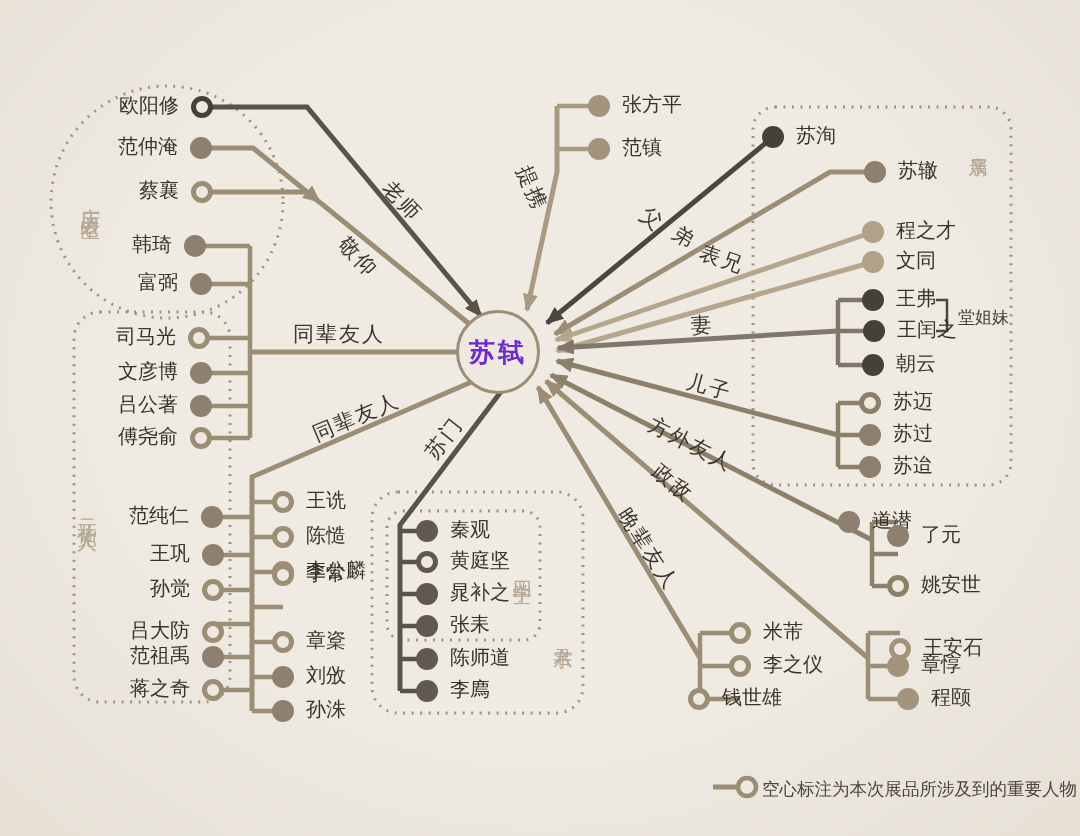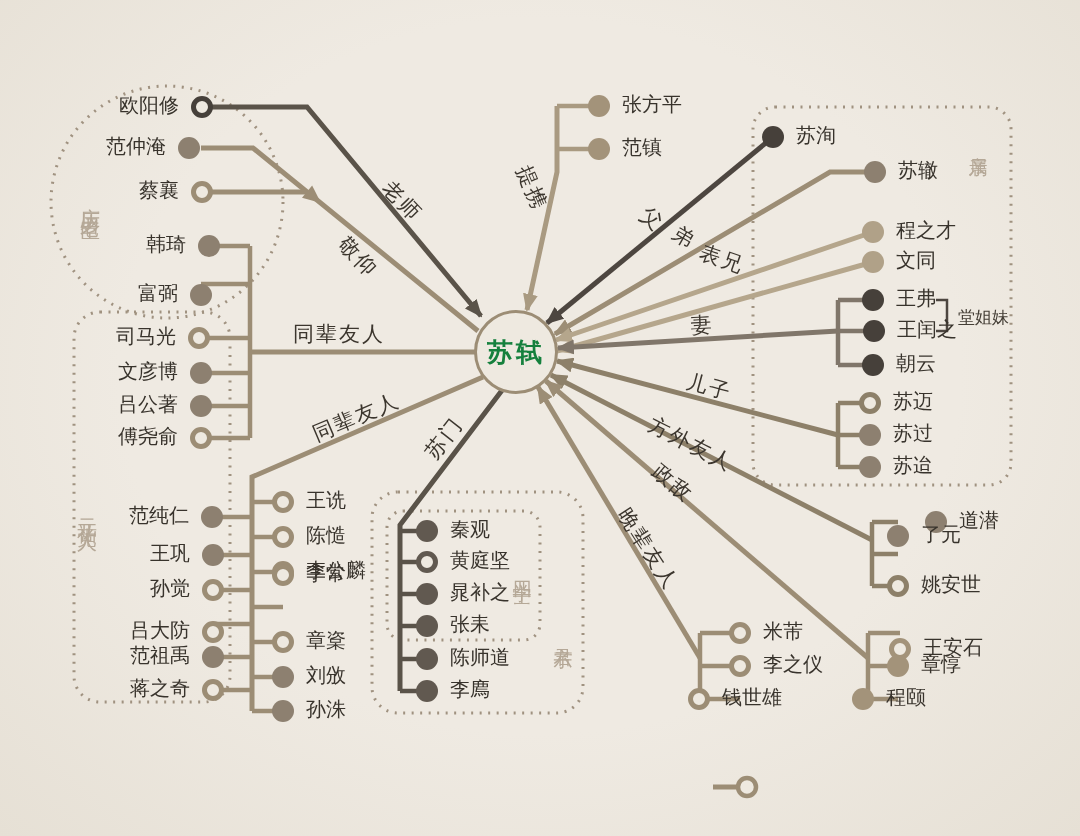--- a/index.html
+++ b/index.html
@@ -22,24 +22,24 @@
   .lbl{position:absolute;top:50%;transform:translateY(-54%);white-space:nowrap;
        font-size:20px;color:#38332c;}
   .lbl.left{right:34px;text-align:right;}
   .lbl.right{left:34px;font-family:Liberation Serif, serif;}
   .rel{position:absolute;z-index:2;font-size:21px;color:#3c362e;white-space:nowrap;
        transform:translate(-50%,-50%) rotate(var(--r,0deg));letter-spacing:2px;}
   .vlabel{position:absolute;z-index:2;writing-mode:vertical-rl;text-orientation:upright;
           white-space:nowrap;font-size:20px;letter-spacing:5px;color:#b5a897;
           transform:translate(-50%,-50%);}
   .vlabel.small{font-size:19px;letter-spacing:3px;}
-  #center-node{position:absolute;z-index:3;left:474px;top:310px;width:84px;height:84px;
+  #center-node{position:absolute;z-index:3;left:456px;top:310px;width:84px;height:84px;
           border-radius:50%;border:3px solid #9c8d75;background:#eee9e0;box-sizing:border-box;
           display:flex;align-items:center;justify-content:center;
-          font-size:26px;font-weight:600;color:#15803d;letter-spacing:3px;}
+          font-size:26px;font-weight:600;color:#6d28d9;letter-spacing:3px;}
   #bracket-label{position:absolute;z-index:2;left:958px;top:306px;font-size:17px;color:#433d35;}
   #legend-text{position:absolute;z-index:2;left:762px;top:777px;font-size:17.5px;color:#4a443c;}
 </style>
 </head>
 <body>
 
 <div id="stage">
 
 <svg id="lines" width="1080" height="836" viewBox="0 0 1080 836">
   <defs>
@@ -198,33 +198,33 @@
 <div class="rel" style="left:673px;top:483px;--r:40deg">政敌</div>
 <div class="rel" style="left:648px;top:549px;--r:57deg">晚辈友人</div>
 <div class="rel" style="left:339px;top:334px;--r:0deg">同辈友人</div>
 <div class="rel" style="left:356px;top:417px;--r:-23deg">同辈友人</div>
 <div class="rel" style="left:444px;top:438px;--r:-52deg">苏门</div>
 
 <div class="node" style="left:191px;top:96px">
       <span class="dot h-dark"></span>
       <span class="lbl left">欧阳修</span>
     </div>
-<div class="node" style="left:178px;top:137px">
+<div class="node" style="left:190px;top:137px">
       <span class="dot f-mid"></span>
       <span class="lbl left">范仲淹</span>
     </div>
 <div class="node" style="left:191px;top:181px">
       <span class="dot h-mid"></span>
       <span class="lbl left">蔡襄</span>
     </div>
-<div class="node" style="left:198px;top:235px">
+<div class="node" style="left:184px;top:235px">
       <span class="dot f-mid"></span>
       <span class="lbl left">韩琦</span>
     </div>
-<div class="node" style="left:190px;top:284px">
+<div class="node" style="left:190px;top:273px">
       <span class="dot f-mid"></span>
       <span class="lbl left">富弼</span>
     </div>
 
 <div class="node" style="left:188px;top:327px">
       <span class="dot h-mid"></span>
       <span class="lbl left">司马光</span>
     </div>
 <div class="node" style="left:190px;top:362px">
       <span class="dot f-mid"></span>
@@ -361,21 +361,21 @@
     </div>
 <div class="node" style="left:416px;top:648px">
       <span class="dot f-dk2"></span>
       <span class="lbl right">陈师道</span>
     </div>
 <div class="node" style="left:416px;top:680px">
       <span class="dot f-dk2"></span>
       <span class="lbl right">李廌</span>
     </div>
 
-<div class="node" style="left:925px;top:511px">
+<div class="node" style="left:838px;top:511px">
       <span class="dot f-mid"></span>
       <span class="lbl right">道潜</span>
     </div>
 <div class="node" style="left:887px;top:525px">
       <span class="dot f-mid"></span>
       <span class="lbl right">了元</span>
     </div>
 <div class="node" style="left:887px;top:575px">
       <span class="dot h-md2"></span>
       <span class="lbl right">姚安世</span>
@@ -395,19 +395,20 @@
     </div>
 
 <div class="node" style="left:889px;top:638px">
       <span class="dot h-tan"></span>
       <span class="lbl right">王安石</span>
     </div>
 <div class="node" style="left:887px;top:655px">
       <span class="dot f-tan"></span>
       <span class="lbl right">章惇</span>
     </div>
-<div class="node" style="left:852px;top:688px">
+<div class="node" style="left:897px;top:688px">
       <span class="dot f-tan"></span>
       <span class="lbl right">程颐</span>
     </div>
 
+<div id="legend-text">空心标注为本次展品所涉及到的重要人物</div>
 
 </div>
 
 </body></html>

